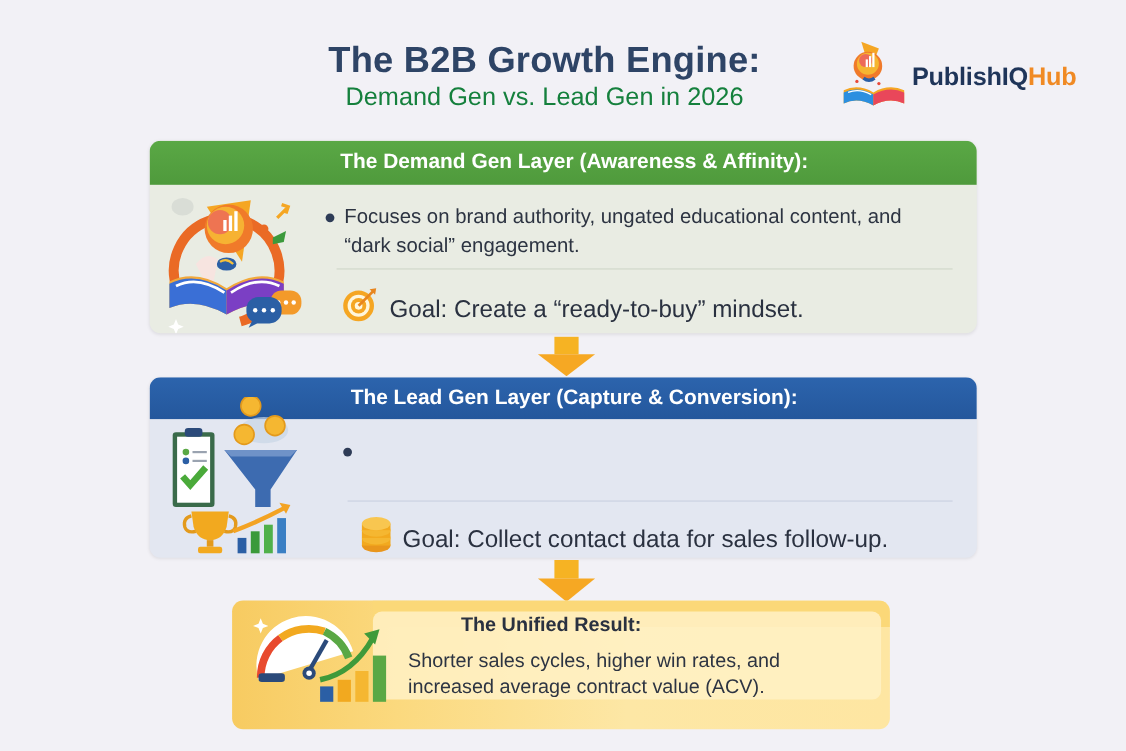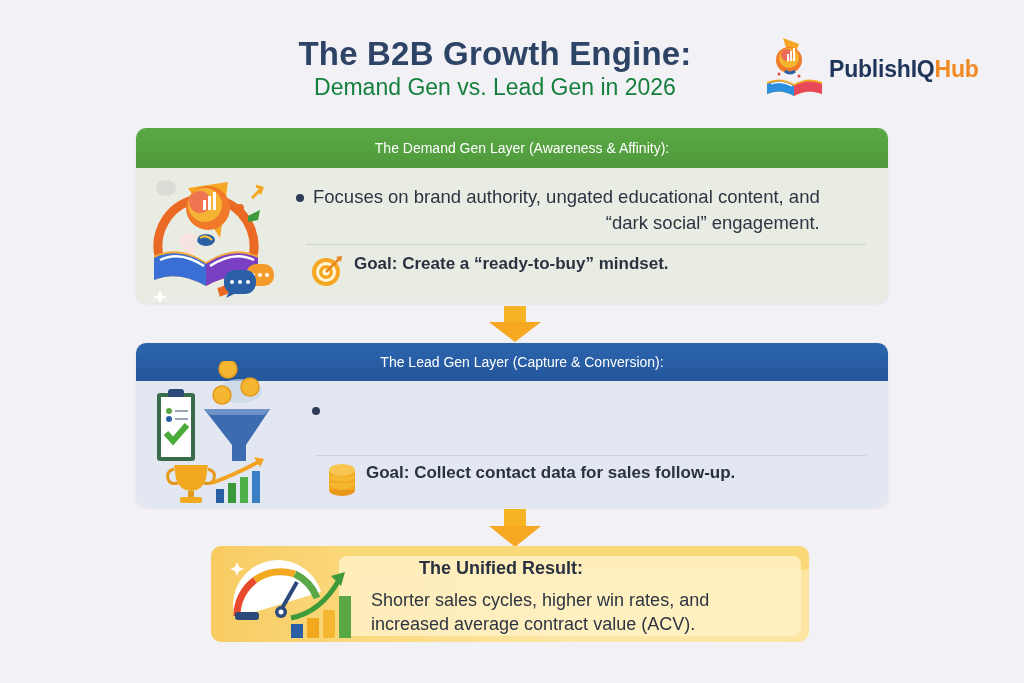--- a/index.html
+++ b/index.html
@@ -14,38 +14,38 @@
   .title-main { font-size: 33px; font-weight: bold; color: #2e4466; letter-spacing: 0.2px; line-height: 32px; }
   .title-sub { font-size: 23px; color: #15803d; line-height: 30px; margin-top: 2px; }
 
   .logo { position: absolute; left: 765px; top: 33px; width: 230px; height: 72px; display: flex; align-items: center; }
   .logo svg { flex: none; }
   .logo-text { font-size: 23px; font-weight: bold; margin-left: 4px; letter-spacing: -0.2px; }
   .logo-text .p1 { color: #1f3559; }
   .logo-text .p2 { color: #f08a24; margin-top: 13px; }
 
   .card { position: absolute; border-radius: 10px; overflow: hidden; box-shadow: 0 1px 3px rgba(0,0,0,0.08); }
-  .card-header { height: 40px; display: flex; align-items: center; justify-content: center; color: #fff; font-size: 14px; font-weight: normal; padding-left: 20px; }
+  .card-header { height: 40px; display: flex; align-items: center; justify-content: center; color: #fff; font-size: 19px; font-weight: bold; padding-left: 20px; }
   .card-body { position: relative; }
 
   .demand { left: 136px; top: 128px; width: 752px; height: 175px; background: #e9ece3; }
   .demand .card-header { background: linear-gradient(180deg, #5aa845 0%, #4f9a3c 100%); }
   .lead { left: 136px; top: 343px; width: 752px; height: 164px; background: #e3e7f1; }
   .lead .card-header { background: linear-gradient(180deg, #2c64ad 0%, #24579c 100%); height: 38px; }
 
   .illu { position: absolute; }
   .bullet-row { position: absolute; display: flex; align-items: flex-start; font-size: 18.5px; line-height: 26px; color: #2d3442; }
   .bullet-dot { width: 8px; height: 8px; background: #2e3c57; border-radius: 50%; margin-top: 10px; margin-right: 9px; flex: none; }
   .divider { position: absolute; height: 1px; background: #cfd6c8; }
-  .goal-row { position: absolute; display: flex; align-items: flex-start; font-size: 17px; font-weight: bold; color: #2a3140; }
+  .goal-row { position: absolute; display: flex; align-items: flex-end; font-size: 22px; font-weight: normal; color: #2a3140; }
   .goal-row svg { margin-right: 10px; flex: none; }
 
   .arrow { position: absolute; left: 485px; width: 60px; }
 
-  .result { position: absolute; left: 211px; top: 546px; width: 598px; height: 96px; border-radius: 10px; overflow: hidden;
+  .result { position: absolute; left: 211px; top: 546px; width: 598px; height: 117px; border-radius: 10px; overflow: hidden;
     background: linear-gradient(90deg, #f7cb61 0%, #fbd97e 25%, #fde7a5 60%, #fee6a2 100%); }
   .result-panel { position: absolute; left: 128px; top: 10px; width: 462px; height: 80px; background: #fff1c6; border-radius: 8px; opacity: 0.85; }
   .result-top { position: absolute; left: 128px; top: 0; width: 470px; height: 24px; background: #fbd878; }
   .result-title { position: absolute; left: 175px; top: 12px; width: 230px; text-align: center; font-size: 18px; font-weight: bold; color: #2a3140; }
   .result-text { position: absolute; left: 160px; top: 42px; font-size: 18px; line-height: 24px; color: #2d3442; }
 </style>
 </head>
 <body>
 
 <div class="title-block">
@@ -104,21 +104,21 @@
         <circle cx="112" cy="97" r="2" fill="#fff"></circle>
         <circle cx="119" cy="97" r="2" fill="#fff"></circle>
       <rect x="76" y="92" width="32" height="24" rx="11" fill="#2b5fa5"></rect>
       <path d="M82 112 l-4 8 l10 -5 z" fill="#2b5fa5"></path>
       <circle cx="84" cy="104" r="2" fill="#fff"></circle>
         <circle cx="92" cy="104" r="2" fill="#fff"></circle>
         <circle cx="100" cy="104" r="2" fill="#fff"></circle>
       <path d="M12 112 l2 5 l5 2 l-5 2 l-2 5 l-2 -5 l-5 -2 l5 -2 z" fill="#fff"></path>
     </svg>
 
-    <div class="bullet-row" style="left:160px; top:16px;text-align:right;">
+    <div class="bullet-row" style="left:160px; top:16px;">
       <span class="bullet-dot"></span>
       <span>
         <span>Focuses on brand authority, ungated educational content, and</span><br>
         <span>“dark social” engagement.</span>
       </span>
     </div>
     <div class="divider" style="left:170px; top:76px; width:560px;"></div>
     <div class="goal-row" style="left:174px; top:86px; height:40px;">
       <svg width="34" height="34" viewBox="0 0 34 34">
         <circle cx="16" cy="18" r="14" fill="#f5a623"></circle>

